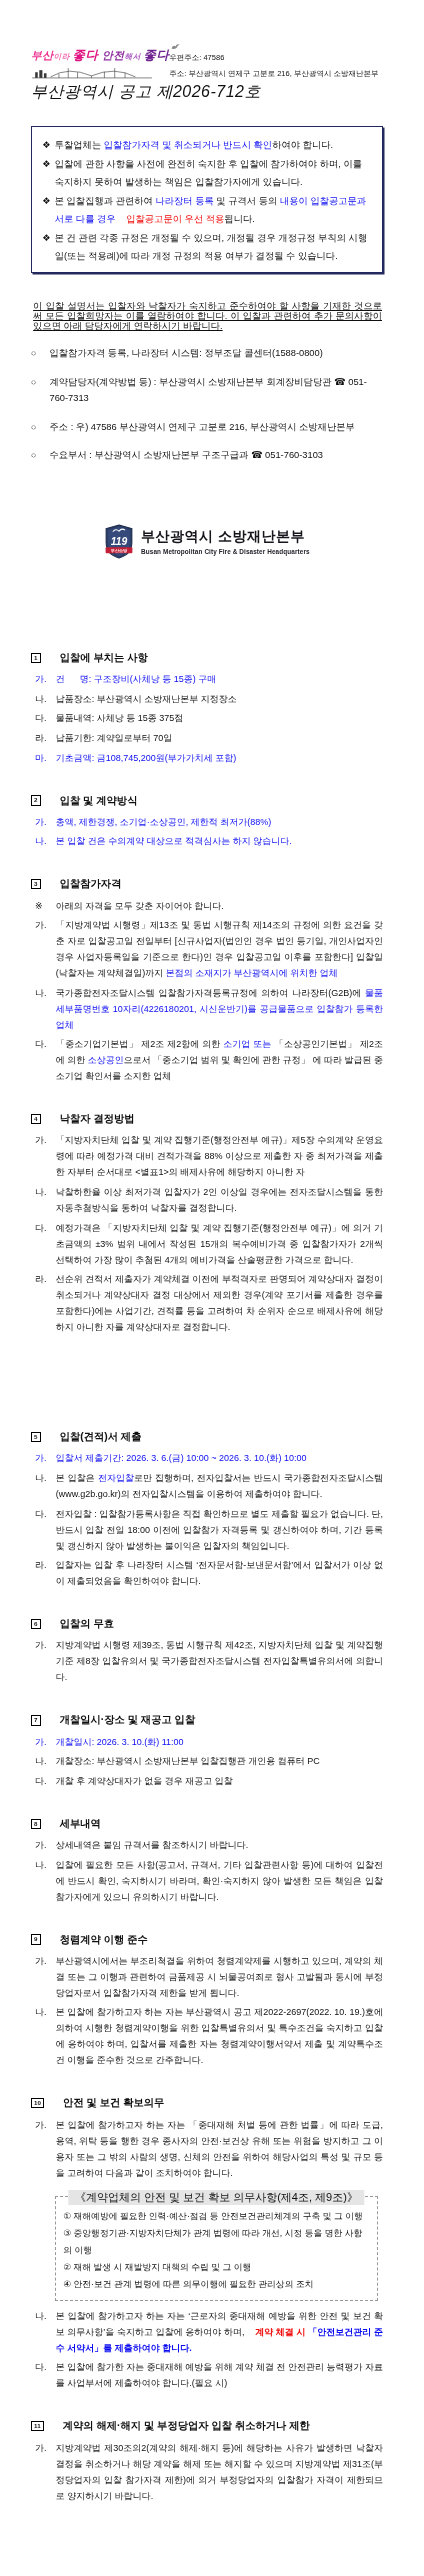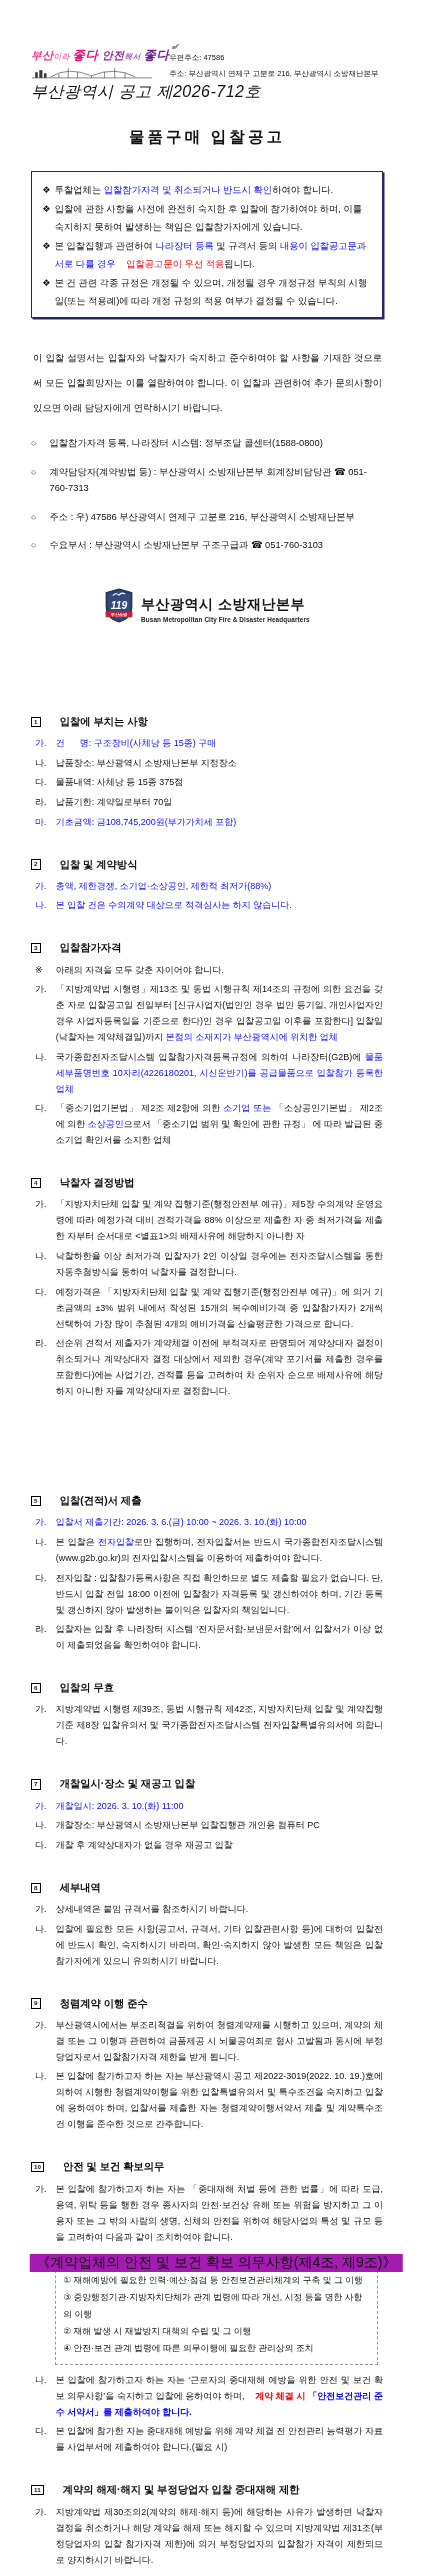--- a/index.html
+++ b/index.html
@@ -20,49 +20,49 @@
   .notice-no{font-size:16px;margin-top:0;letter-spacing:0.5px;font-style:italic;}
   h1.doc-title{font-size:15.5px;font-weight:800;text-align:center;letter-spacing:3.1px;margin:24px 0 0 0;}
 
   
   .notice-box{margin-top:23px;border:1.5px solid #23285f;box-shadow:1.5px 1.5px 0 #23285f;
               padding:7.2px 8.2px 6.2px 6.2px;}
   .nb-item{display:flex;font-size:9.3px;line-height:18px;margin:1px 0;}
   .nb-item .bullet{flex:none;width:16.5px;text-align:center;}
   .nb-item .text{flex:1;}
 
-  .intro{font-size:9.3px;line-height:25px;margin:28px 1px 0 2.1px;text-align:justify;}
+  .intro{font-size:9.3px;line-height:10px;margin:28px 1px 0 2.1px;text-align:justify;text-decoration:underline;}
 
   .contacts{margin-top:15.5px;}
   .contact{display:flex;font-size:9.3px;line-height:15.5px;margin-top:13.4px;}
   .contact .circ{flex:none;width:18.5px;font-size:8.8px;}
 
   
-  .org-logo{margin-top:34px;display:flex;justify-content:center;align-items:flex-end;gap:6.7px;}
+  .org-logo{margin-top:60px;display:flex;justify-content:center;align-items:center;gap:6.7px;}
   .org-text{text-align:left;}
   .org-name{font-size:14px;font-weight:800;letter-spacing:0.5px;color:#15151c;}
   .org-en{font-size:6.4px;font-weight:bold;color:#23232b;margin-top:1.5px;letter-spacing:0.1px;}
 
   
   #sections section{margin-top:28px;}
   #sections section:nth-of-type(1){margin-top:92px;}
   #sections section:nth-of-type(5){margin-top:95px;}
   section h2{font-size:10.3px;font-weight:800;margin:0 0 6.2px 0;display:flex;align-items:center;gap:19px;}
   .numbox{border:1px solid #000;font-size:6.2px;line-height:1;padding:1px 2.1px;font-weight:bold;}
   .item{display:flex;font-size:9px;line-height:16px;margin:3.6px 0 3.6px 4.1px;text-align:justify;}
   .item .label{flex:none;width:20.6px;}
   .item .text{flex:1;}
   .blue{color:#0d0df2;}
   .red{color:#f10808;margin-left:8px;}
   .bold{font-weight:bold;}
   .item.blue .label{color:#0d0df2;}
 
   .dashedbox{border:0.5px dashed #999;margin:15.5px 5.2px 7.2px 24px;padding:11.3px 8.2px 6.2px 7.2px;position:relative;}
   .db-title{position:absolute;top:-7.2px;left:50%;transform:translateX(-50%);
-            background:#a21caf;padding:0 6.2px;font-size:14px;white-space:nowrap;}
+            background:#e5e5e5;padding:0 6.2px;font-size:11px;white-space:nowrap;}
   .db-line{font-size:8.8px;line-height:17px;}
 </style>
 </head>
 <body>
 
 <div class="page">
 
   <div class="masthead">
     <div class="slogan-wrap">
       <div class="slogan" id="slogan"><span class="sl1">부산</span><span class="sl1s">이라 </span><span class="sl1b">좋다</span><span class="sl3">  안전</span><span class="sl3s">해서 </span><span class="sl3b">좋다</span></div>
@@ -89,21 +89,20 @@
       </div>
     </div>
     <div class="addr">
       <div>우편주소: 47586</div>
       <div>주소: 부산광역시 연제구 고분로 216, 부산광역시 소방재난본부</div>
     </div>
   </div>
 
   <div class="notice-no">부산광역시 공고 제2026-712호</div>
 
-  <h1 class="doc-title">물품구매 입찰공고</h1>
 
   <div class="notice-box" id="notice-box">
       <div class="nb-item">
         <span class="bullet">❖</span>
         <span class="text"><span>투찰업체는 </span><span class="blue">입찰참가자격 및 취소되거나 반드시 확인</span><span>하여야 합니다.</span></span>
       </div>
       <div class="nb-item">
         <span class="bullet">❖</span>
         <span class="text"><span>입찰에 관한 사항을 사전에 완전히 숙지한 후 입찰에 참가하여야 하며, 이를 숙지하지 못하여 발생하는 책임은 입찰참가자에게 있습니다.</span></span>
       </div>
@@ -306,21 +305,21 @@
         <h2>
           <span class="numbox">9</span>
           <span>청렴계약 이행 준수</span>
         </h2>
         <div class="item">
           <span class="label">가.</span>
           <span class="text"><span>부산광역시에서는 부조리척결을 위하여 청렴계약제를 시행하고 있으며, 계약의 체결 또는 그 이행과 관련하여 금품제공 시 뇌물공여죄로 형사 고발됨과 동시에 부정당업자로서 입찰참가자격 제한을 받게 됩니다.</span></span>
         </div>
         <div class="item">
           <span class="label">나.</span>
-          <span class="text"><span>본 입찰에 참가하고자 하는 자는 부산광역시 공고 제2022-3019(2022. 10. 19.)호에 의하여 시행한 청렴계약이행을 위한 입찰특별유의서 및 특수조건을 숙지하고 입찰에 응하여야 하며, 입찰서를 제출한 자는 청렴계약이행서약서 제출 및 계약특수조건 이행을 준수한 것으로 간주합니다.</span></span>
+          <span class="text"><span>본 입찰에 참가하고자 하는 자는 부산광역시 공고 제2022-2697(2022. 10. 19.)호에 의하여 시행한 청렴계약이행을 위한 입찰특별유의서 및 특수조건을 숙지하고 입찰에 응하여야 하며, 입찰서를 제출한 자는 청렴계약이행서약서 제출 및 계약특수조건 이행을 준수한 것으로 간주합니다.</span></span>
         </div>
       </section>
       <section>
         <h2>
           <span class="numbox">10</span>
           <span>안전 및 보건 확보의무</span>
         </h2>
         <div class="item">
           <span class="label">가.</span>
           <span class="text"><span>본 입찰에 참가하고자 하는 자는 「중대재해 처벌 등에 관한 법률」에 따라 도급, 용역, 위탁 등을 행한 경우 종사자의 안전·보건상 유해 또는 위험을 방지하고 그 이용자 또는 그 밖의 사람의 생명, 신체의 안전을 위하여 해당사업의 특성 및 규모 등을 고려하여 다음과 같이 조치하여야 합니다.</span></span>
@@ -337,21 +336,21 @@
           <span class="text"><span>본 입찰에 참가하고자 하는 자는 ‘근로자의 중대재해 예방을 위한 안전 및 보건 확보 의무사항’을 숙지하고 입찰에 응하여야 하며, </span><span class="red bold">계약 체결 시</span><span class="blue bold"> 「안전보건관리 준수 서약서」를 제출하여야 합니다.</span></span>
         </div>
         <div class="item">
           <span class="label">다.</span>
           <span class="text"><span>본 입찰에 참가한 자는 중대재해 예방을 위해 계약 체결 전 안전관리 능력평가 자료를 사업부서에 제출하여야 합니다.(필요 시)</span></span>
         </div>
       </section>
       <section>
         <h2>
           <span class="numbox">11</span>
-          <span>계약의 해제·해지 및 부정당업자 입찰 중대재해 제한</span>
+          <span>계약의 해제·해지 및 부정당업자 입찰 취소하거나 제한</span>
         </h2>
         <div class="item">
           <span class="label">가.</span>
           <span class="text"><span>지방계약법 제30조의2(계약의 해제·해지 등)에 해당하는 사유가 발생하면 낙찰자 결정을 취소하거나 해당 계약을 해제 또는 해지할 수 있으며 지방계약법 제31조(부정당업자의 입찰 참가자격 제한)에 의거 부정당업자의 입찰참가 자격이 제한되므로 양지하시기 바랍니다.</span></span>
         </div>
       </section>
     </main>
 
 </div>
 

